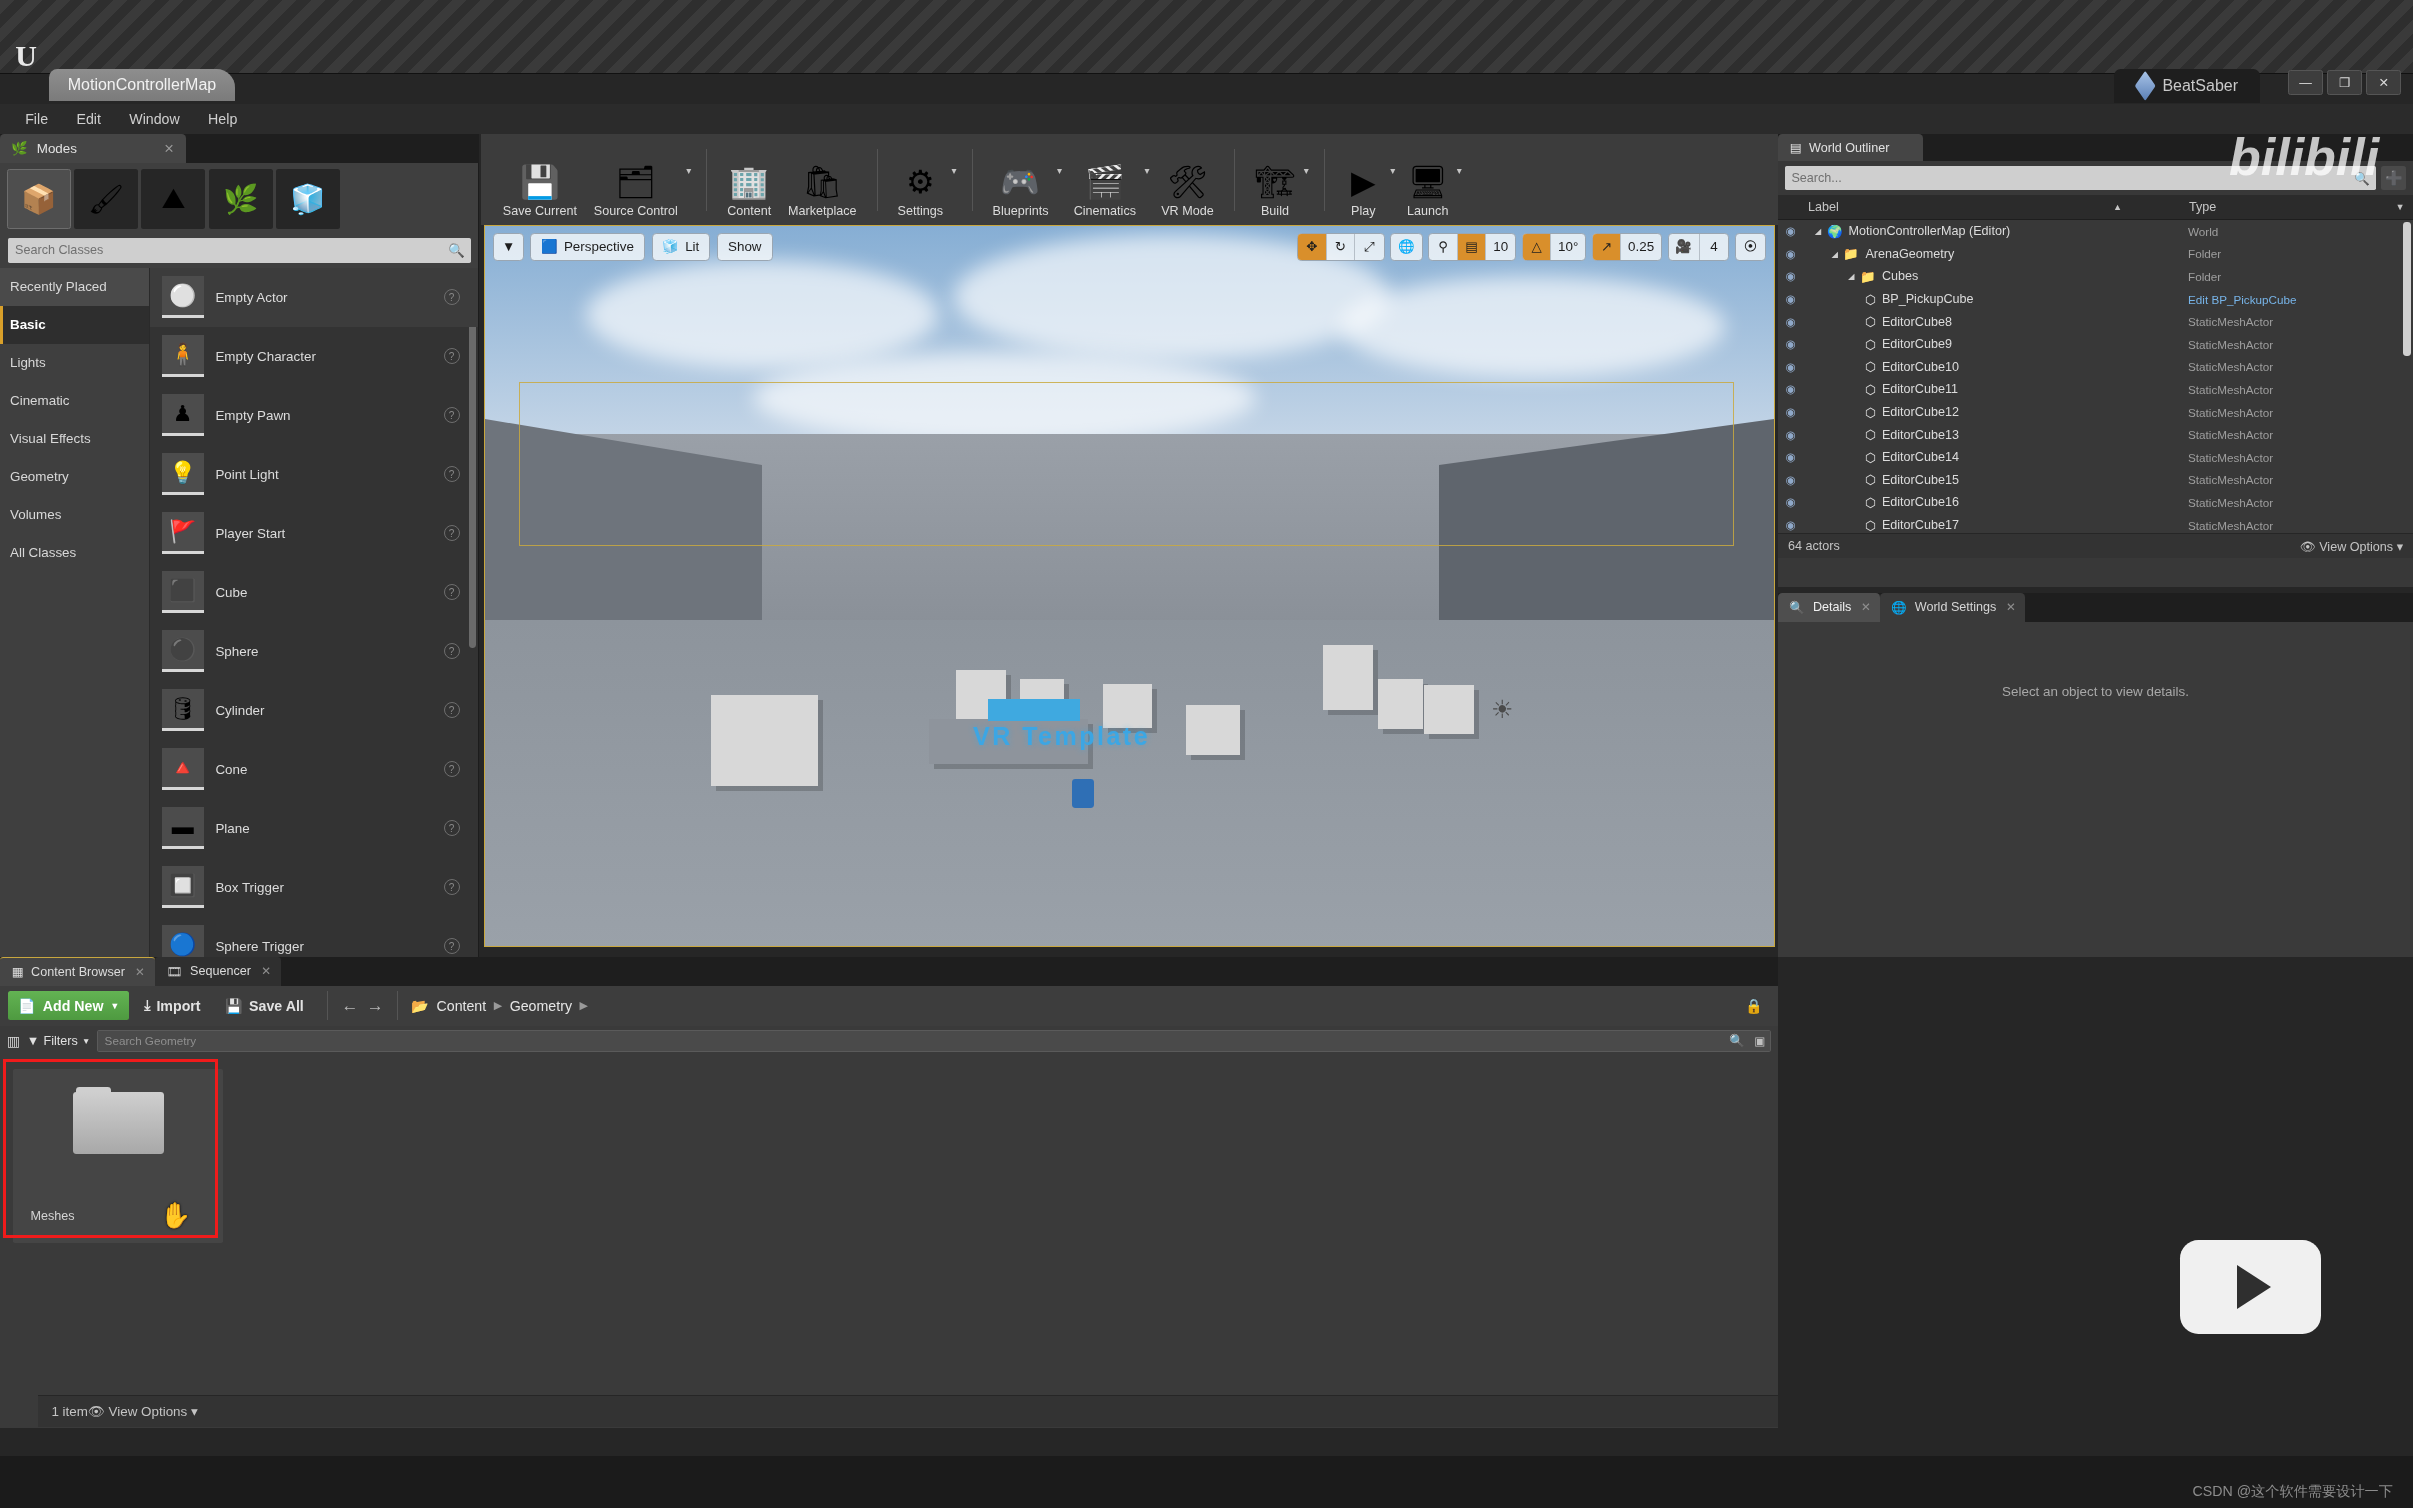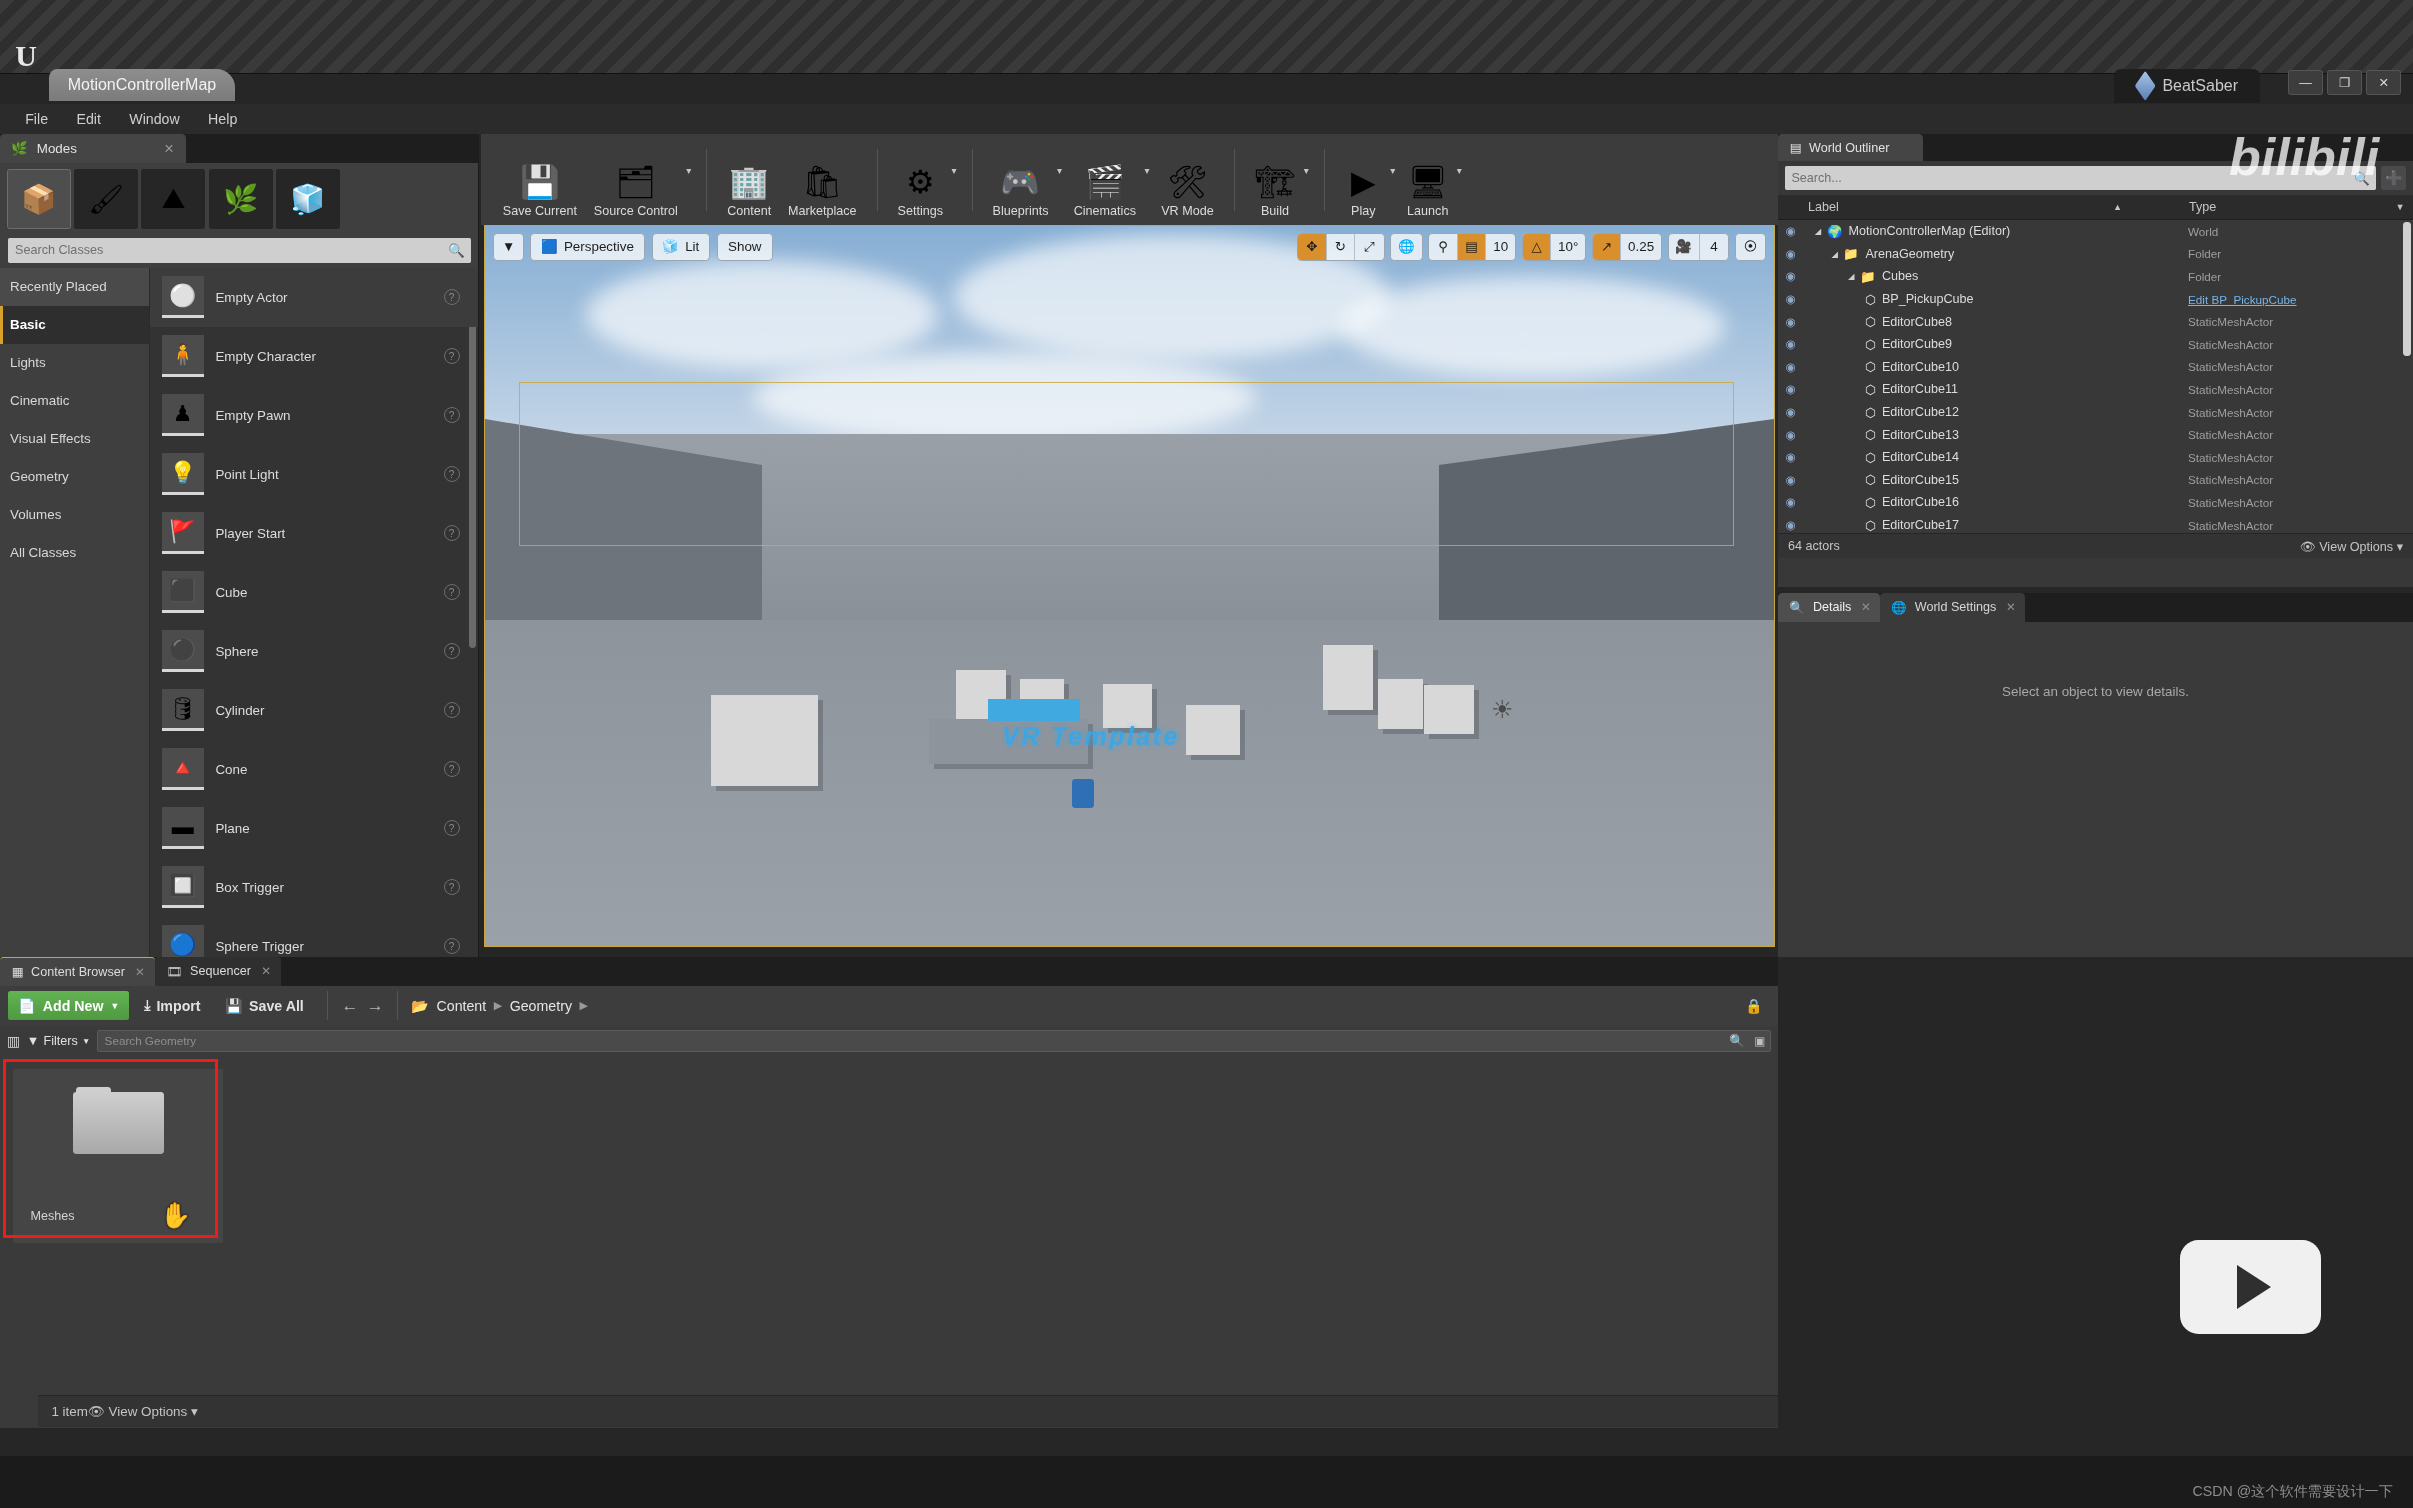--- a/index.html
+++ b/index.html
@@ -166,22 +166,22 @@
   }
   .floor {
     position: absolute; left: 0; top: 394px; width: 100%; height: 329px;
     background: linear-gradient(180deg,#8d949c,#9aa1a9);
   }
   .arena-line {
     position: absolute; border: 1.7px solid #c9a93f; opacity: .85;
   }
   .box3d { position: absolute; background: #d8d8d8; box-shadow: 5px 5px 0 rgba(0,0,0,.18); }
   .vr-text {
-    position: absolute; left: 517px; top: 496px; color: #38a8e8;
-    font-size: 25px; font-style: italic; font-weight: bold;
+    position: absolute; left: 488px; top: 496px; color: #38a8e8;
+    font-size: 25px; font-weight: bold;
     letter-spacing: 2.5px; opacity: .95; text-shadow: 0 0 6.7px rgba(56,168,232,.6);
   }
   .gizmo-sun {
     position: absolute; left: 1006px; top: 469px; width: 28.5px; height: 28.5px;
     color: #4a4a4a; font-size: 25px;
   }
   .vp-tb {
     position: absolute; left: 8.4px; top: 6.7px; display: flex; gap: 6.7px; align-items: center;
   }
   .vp-pill {
@@ -241,21 +241,21 @@
   .ol-head .c2 { flex: 1; }
   .ol-head .filt { position: absolute; right: 8.4px; color: #c6c6c6; font-size: 9.2px; }
   .ol-rows { height: 313px; overflow: hidden; position: relative; }
   .ol-row {
     height: 22.6px; display: flex; align-items: center; font-size: 12.6px;
     color: #dcdcdc;
   }
   .ol-eye { width: 25px; text-align: center; color: #8fa8c8; font-size: 11.7px; }
   .ol-name { width: 385px; display: flex; align-items: center; gap: 5.9px; }
   .ol-type { flex: 1; color: #9e9e9e; font-size: 11.7px; }
-  .ol-type.link { color: #77b4e8; text-decoration: underline; }
+  .ol-type.link { color: #77b4e8; }
   .ol-caret { color: #cfcfcf; font-size: 8.4px; }
   .ol-scroll {
     position: absolute; right: 2.5px; top: 1.7px; width: 7.5px; height: 134px;
     background: #d0d0d0; border-radius: 3.4px;
   }
   .ol-foot {
     height: 25px; background: #333; display: flex; align-items: center;
     justify-content: space-between; padding: 0 10px;
     color: #c4c4c4; font-size: 12.6px; border-top: 0.8px solid #262626;
   }

